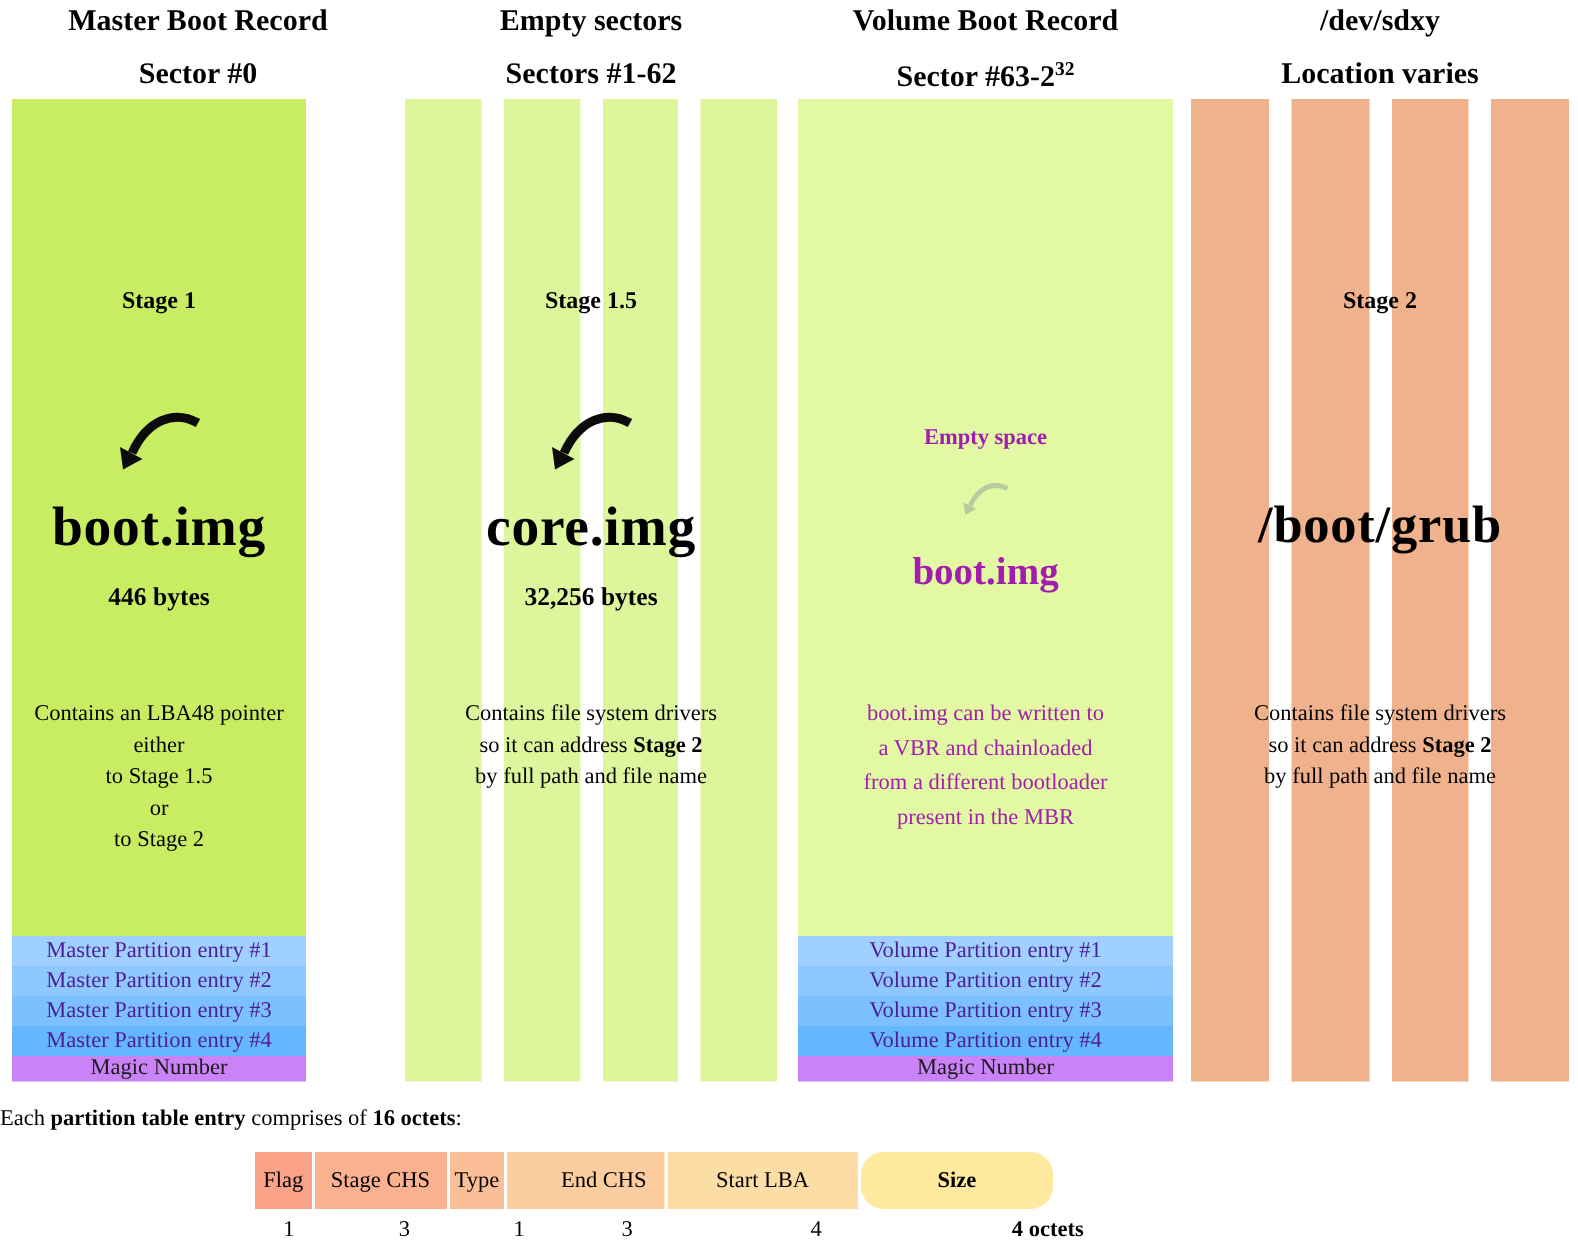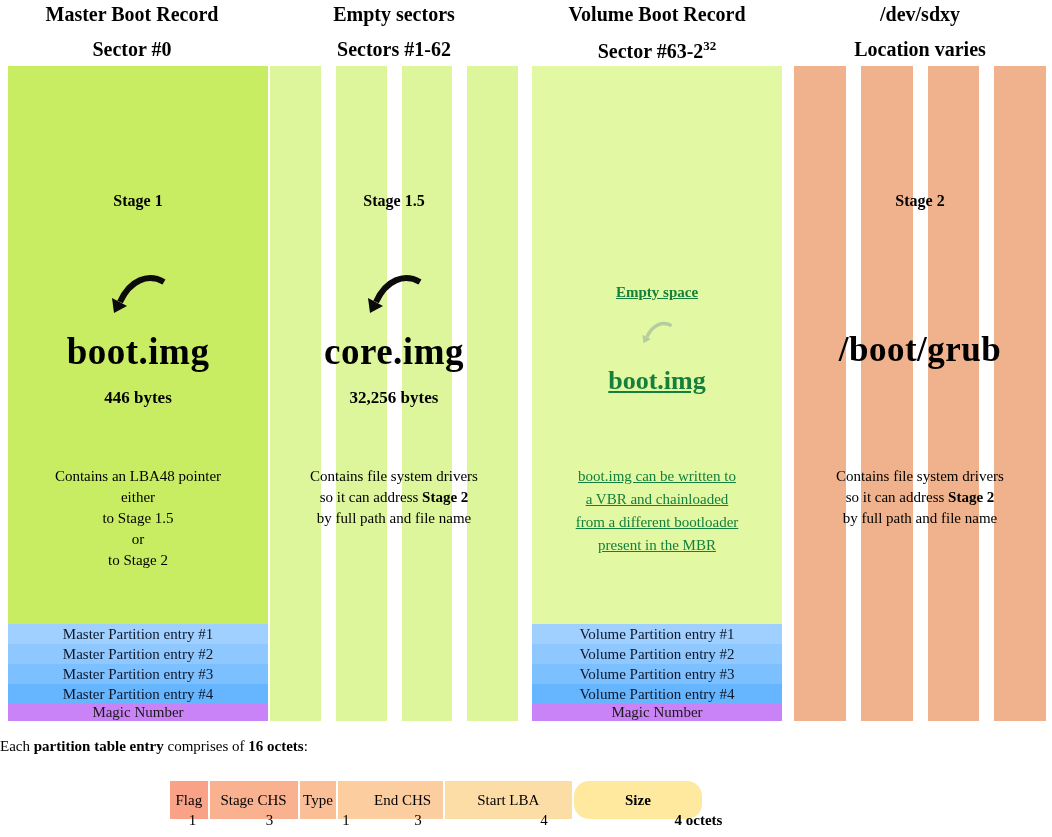--- a/index.html
+++ b/index.html
@@ -13,53 +13,53 @@
   .hdr{position:absolute;top:0;text-align:center;}
   .hdr-line1{font-size:20px;font-weight:bold;position:absolute;left:0;right:0;top:3px;}
   .hdr-line2{font-size:20px;font-weight:bold;position:absolute;left:0;right:0;top:38px;}
   .sup{font-size:13px;vertical-align:super;}
   .hdr1{left:8px;width:248px;}
   .hdr2{left:270px;width:248px;}
   .hdr3{left:532px;width:250px;}
   .hdr4{left:794px;width:252px;}
   
   .col{position:absolute;top:66px;}
-  .col1{left:8px;width:260px;}
+  .col1{left:8px;width:196px;}
   .col2{left:270px;width:248px;}
   .col3{left:532px;width:250px;}
   .col4{left:794px;width:252px;}
   .main{position:relative;height:558px;}
   .main-green{background:#c8ed62;}
   .main-pale{background:#e2f8a3;}
   .stripes{position:absolute;top:0;left:0;right:0;height:655px;display:flex;gap:15px;}
   .stripe{flex:1;height:100%;}
   .stripe-green{background:#ddf69b;}
   .stripe-salmon{background:#f0b28c;}
   .overlay{position:absolute;top:0;left:0;right:0;height:655px;}
   .stage{position:absolute;top:126px;left:0;right:0;text-align:center;font-size:16px;font-weight:bold;}
   .arrow{position:absolute;top:206px;left:50%;transform:translateX(-50%);}
   .arrow-faded{position:absolute;top:254px;left:50%;transform:translateX(-50%);}
   .big{position:absolute;top:264px;left:0;right:0;text-align:center;font-size:37px;font-weight:bold;letter-spacing:0.5px;}
   .big4{font-size:35px;}
   .size{position:absolute;top:322px;left:0;right:0;text-align:center;font-size:17px;font-weight:bold;}
   .desc{position:absolute;top:400px;left:0;right:0;text-align:center;font-size:15px;line-height:21px;}
-  .faded{color:#15803d;text-decoration:underline;}
+  .faded{color:#a21caf;}
   .empty-space{position:absolute;top:218px;left:0;right:0;text-align:center;font-size:15px;font-weight:bold;}
   .big-faded{position:absolute;top:300px;left:0;right:0;text-align:center;font-size:26px;font-weight:bold;}
   .desc3{top:399px;line-height:23px;}
   
-  .entry{height:20px;line-height:20px;text-align:center;font-size:15px;color:#0f172a;}
+  .entry{height:20px;line-height:20px;text-align:center;font-size:15px;color:#4c1d95;}
   .e1{background:#a0d0ff;}
   .e2{background:#8fc8ff;}
   .e3{background:#7cc0ff;}
   .e4{background:#65b5ff;}
   .magic{height:17px;line-height:17px;text-align:center;font-size:15px;background:#c983f7;color:#1a1a1a;}
   
   .sentence{position:absolute;top:738px;left:0;width:1052px;text-align:left;font-size:15px;}
-  .octet-table{position:absolute;top:768px;left:170px;width:532px;display:flex;gap:2px;margin-top:13px;}
+  .octet-table{position:absolute;top:768px;left:170px;width:532px;display:flex;gap:2px;}
   .octet-counts{position:absolute;top:812px;left:170px;width:605px;display:flex;gap:2px;}
   .cell{height:38px;line-height:38px;text-align:center;font-size:15px;}
   .cnt{height:16px;line-height:16px;text-align:center;font-size:15px;}
   .w0{width:45px;}
   .w1{width:105px;}
   .w2{width:44px;}
   .w3{width:96px;}
   .w4{width:152px;}
   .w5{width:153px;}
   .c0{background:#f9a288;}

